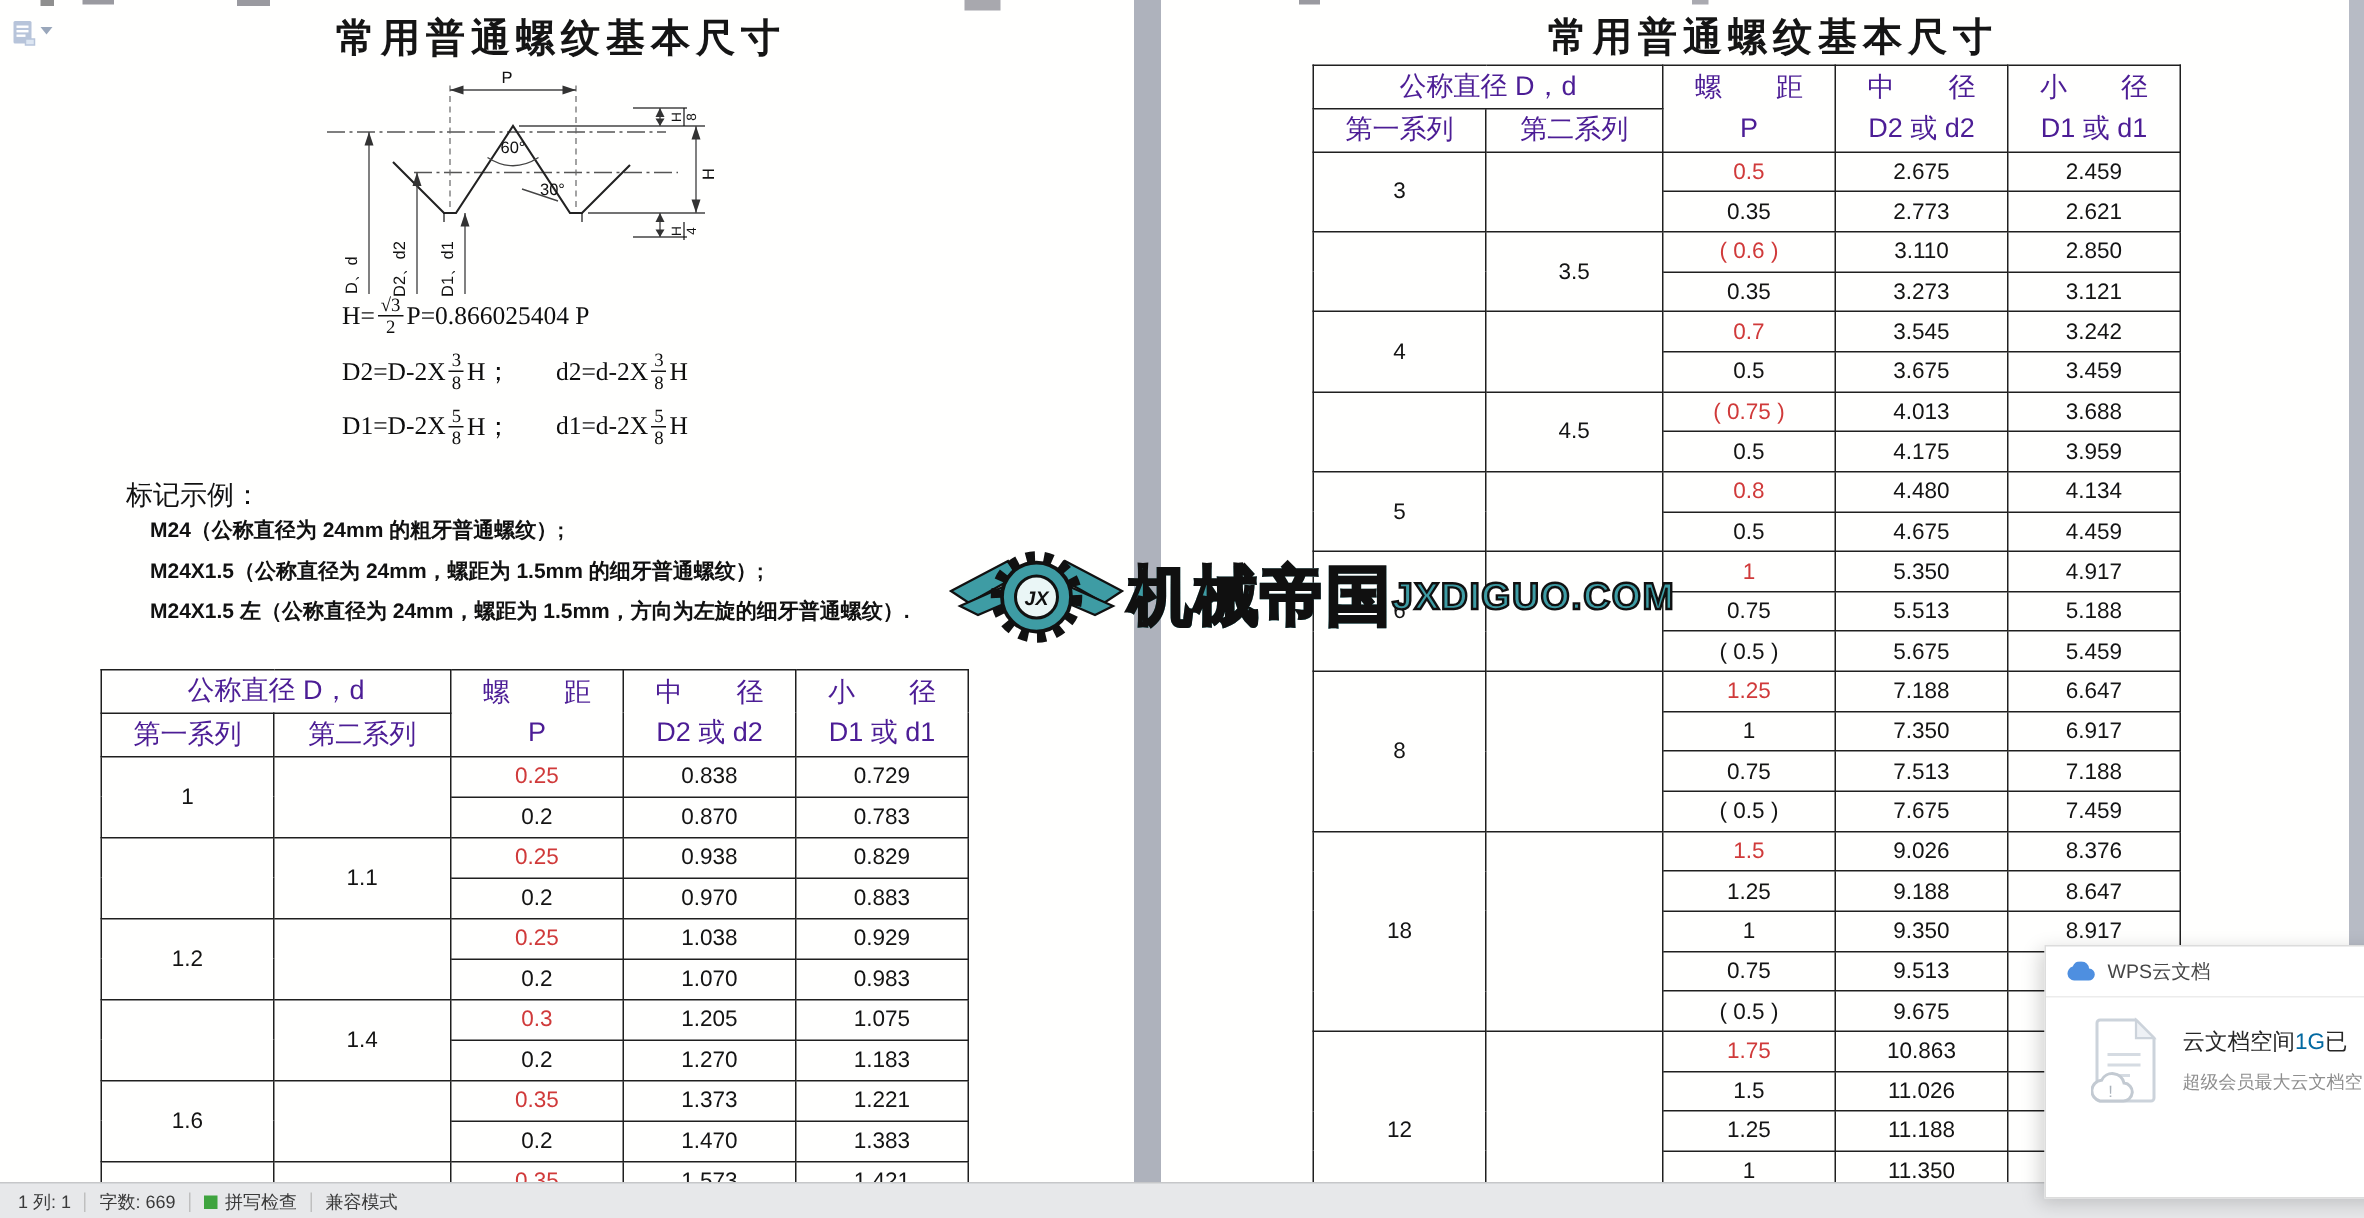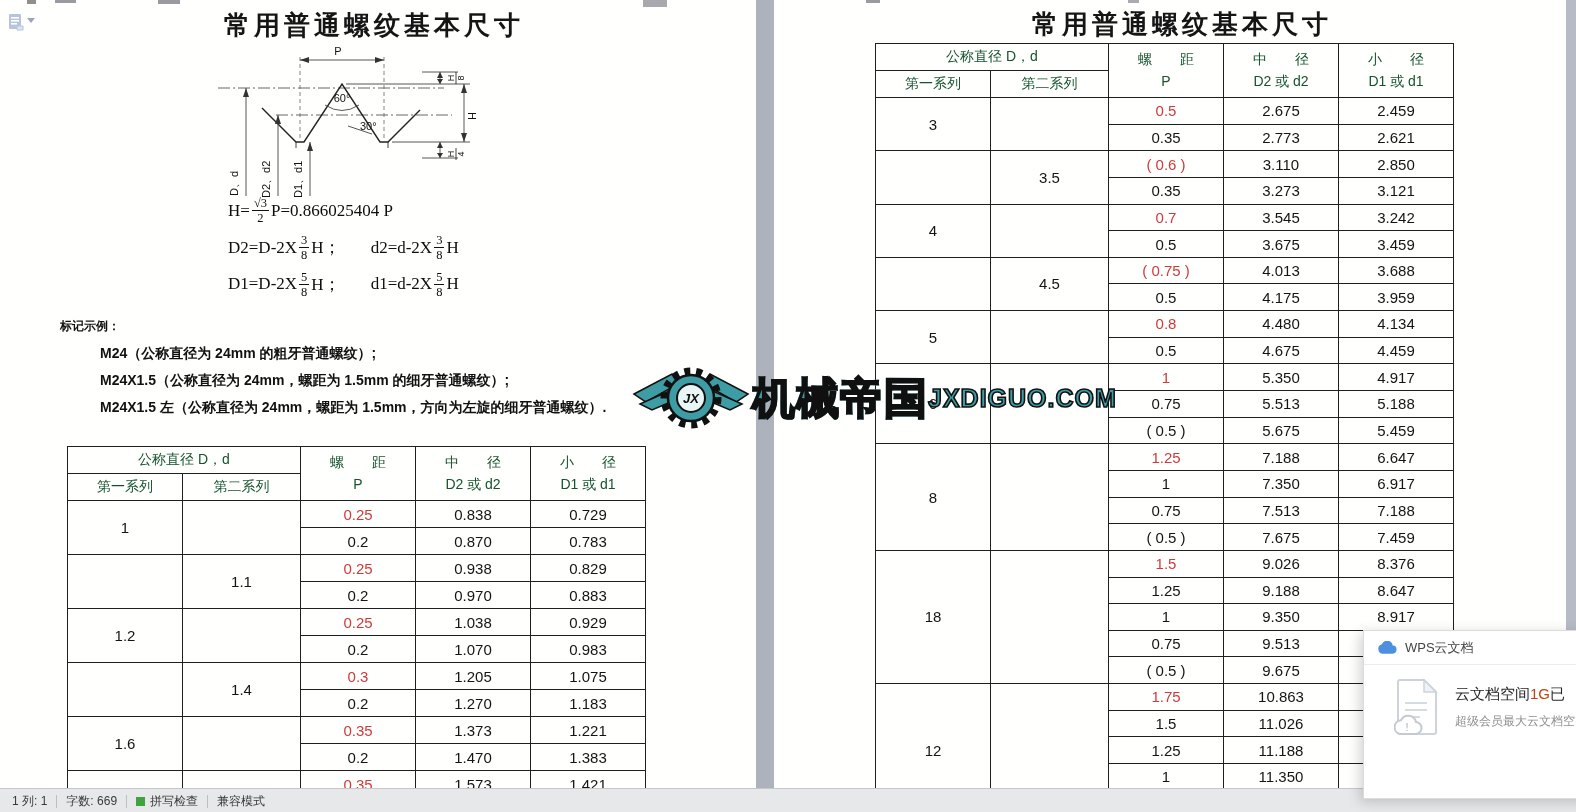--- a/index.html
+++ b/index.html
@@ -35,32 +35,32 @@
 
   
   .formulas{position:absolute;left:228px;top:196px;z-index:2;
       font-family:"Liberation Serif","DejaVu Serif",serif;font-size:17px;color:#0e0e0e;}
   .f-line{display:flex;align-items:center;margin-bottom:7px;white-space:nowrap;}
   .fr{display:inline-flex;flex-direction:column;align-items:center;font-size:12.5px;line-height:1.15;margin:0 2px;}
   .fr .n{border-bottom:1.2px solid #111;padding:0 2px;}
   .gap2{margin-left:30px;}
 
   
-  .marking-head{position:absolute;left:60px;top:318px;font-size:12px;color:#111;z-index:2;font-weight:bold;}
+  .marking-head{position:absolute;left:84px;top:318px;font-size:18px;color:#111;z-index:2;}
   .mark-ex{position:absolute;left:100px;font-size:14px;color:#111;white-space:nowrap;z-index:2;font-weight:bold;}
   #mex0{top:345px;} #mex1{top:372px;} #mex2{top:399px;}
 
   
   .table-wrap{position:absolute;z-index:2;}
   #twrap1{left:67px;top:446px;}
   #twrap2{left:875px;top:43px;}
   .doc-table{border-collapse:collapse;table-layout:fixed;}
   .doc-table th,.doc-table td{border:1px solid #1f1f1f;text-align:center;vertical-align:middle;
       padding:0;font-weight:normal;overflow:hidden;}
-  .doc-table th{font-size:14px;color:#14532d;line-height:1.55;}
+  .doc-table th{font-size:18px;color:#4c1d95;line-height:1.55;}
   .doc-table td{font-size:15px;color:#141414;}
   .doc-table .red{color:#d03a3a;}
   .t1 th{height:26px;} .t1 td{height:26px;}
   .t2 th{height:26px;} .t2 td{height:25.65px;}
 
   
   .watermark{position:absolute;left:632px;top:358px;z-index:10;display:flex;align-items:center;}
   .wm-texts{display:flex;flex-direction:row;align-items:center;margin-left:2px;}
   .wm-title{font-size:43px;font-weight:800;letter-spacing:1px;line-height:1.0;
       color:#3e9ca4;-webkit-text-stroke:2px #101010;
@@ -86,21 +86,21 @@
   .zoom-minus{position:absolute;left:1544px;top:806px;width:9px;height:2px;background:#555;}
   .zoom-track{position:absolute;left:1557px;top:805px;width:19px;height:3px;background:#5b9bd5;}
 
   
   .popup{position:absolute;left:1363px;top:630px;width:300px;height:167px;background:#fff;
       border:1px solid #dcdcdc;box-shadow:-3px 3px 12px rgba(0,0,0,.18);z-index:40;}
   .popup-header{height:33px;display:flex;align-items:center;gap:8px;padding:0 14px;
       border-bottom:1px solid #ececec;font-size:13px;color:#454545;}
   .popup-body{display:flex;gap:15px;padding:13px 0 0 30px;align-items:flex-start;}
   .popup-line1{font-size:15px;color:#262626;margin-top:7px;white-space:nowrap;}
-  .popup-line1 .em{color:#c2410c;}
+  .popup-line1 .em{color:#0369a1;}
   .popup-line2{font-size:12px;color:#8e8e8e;margin-top:9px;white-space:nowrap;}
 </style>
 </head>
 <body>
 
 <div class="page" id="page1"></div>
 <div class="page" id="page2"></div>
 
 <div class="artifact" style="left:27px;top:0;width:9px;height:4px;background:#8f8f8f;"></div>
 <div class="artifact" style="left:55px;top:0;width:21px;height:3px;background:#9a9aa0;"></div>

